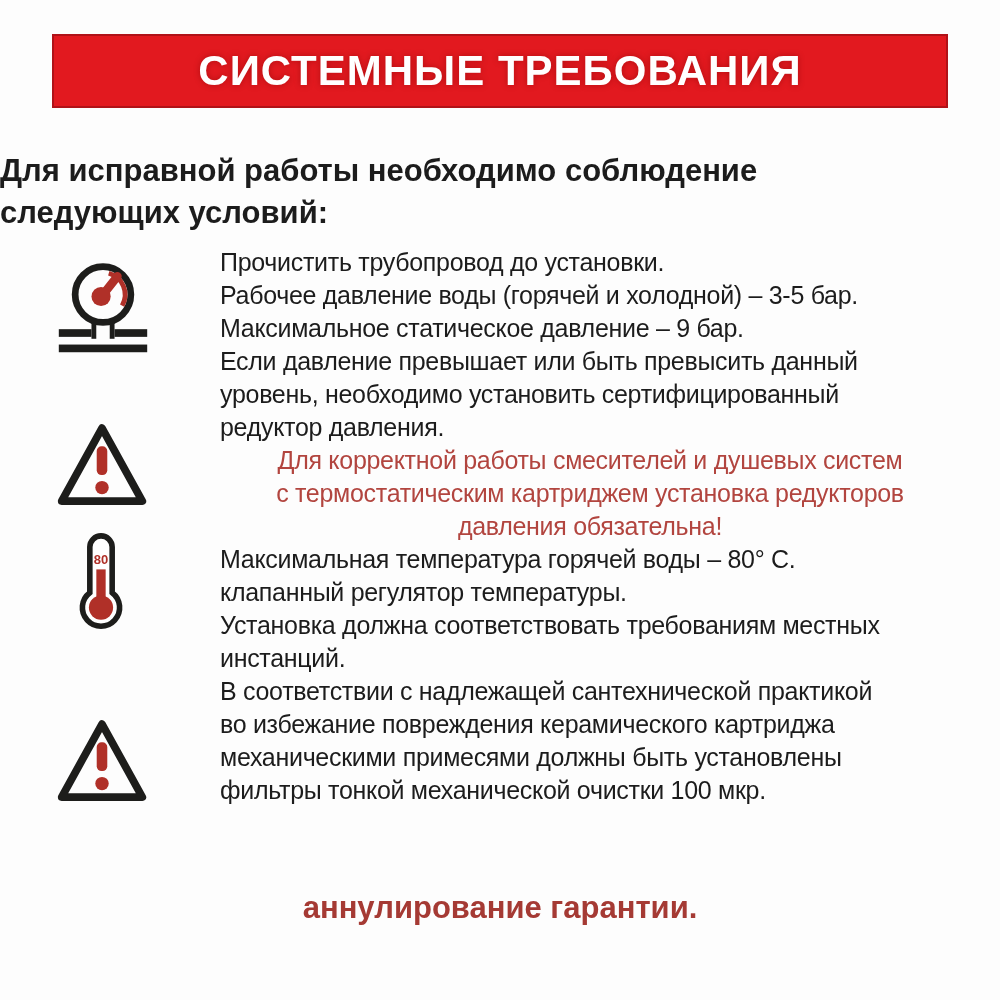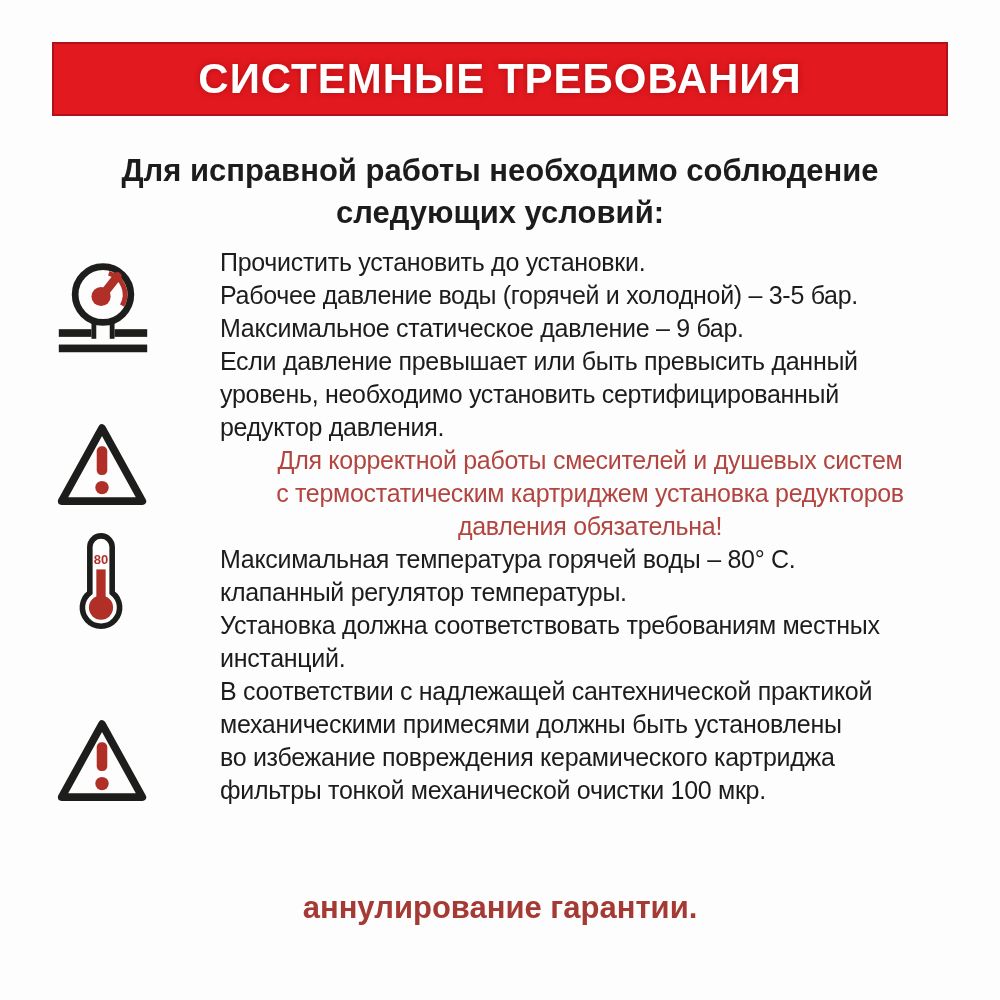--- a/index.html
+++ b/index.html
@@ -13,31 +13,31 @@
     --icon-red:#b03028;
     --page-bg:#fdfdfd;
   }
   *{margin:0;padding:0;box-sizing:border-box;}
   body{background:#ffffff;font-family:"Liberation Sans","DejaVu Sans",sans-serif;}
   .page{
     position:relative;width:1000px;height:1000px;background:var(--page-bg);
     overflow:hidden;margin:0 auto;
   }
   .banner{
-    position:absolute;left:52px;top:42px;width:896px;height:74px;
+    position:absolute;left:52px;top:34px;width:896px;height:74px;
     background:var(--banner-red);border:2px solid var(--banner-border);
     display:flex;align-items:center;justify-content:center;
   }
   .banner-title{
     color:var(--banner-text);font-weight:bold;font-size:42px;letter-spacing:1px;
     text-shadow:0 0 6px rgba(120,0,0,.45);
   }
   .intro{
     position:absolute;left:0;top:150px;width:100%;
-    text-align:center;color:var(--body-text);font-weight:bold;
+    text-align:left;color:var(--body-text);font-weight:bold;
     font-size:31px;line-height:42px;
   }
   .req-block{
     position:absolute;left:220px;top:246px;width:740px;
     color:var(--body-text);font-size:25px;line-height:33px;letter-spacing:-0.3px;
   }
   .req-line{white-space:nowrap;}
   .req-line.warning{color:var(--warning-red);text-align:center;}
   .icon{position:absolute;}
   .icon-gauge{left:56px;top:260px;width:94px;height:98px;}
@@ -103,36 +103,36 @@
 
   <div class="icon icon-triangle-2">
     <svg viewBox="0 0 100 95" xmlns="http://www.w3.org/2000/svg">
       <path class="stroke-black" d="M50 8 L92 84 L8 84 Z" stroke-width="8" stroke-linejoin="round"></path>
       <rect class="fill-red" x="44.5" y="27" width="11" height="30" rx="5"></rect>
       <circle class="fill-red" cx="50" cy="70" r="7"></circle>
     </svg>
   </div>
 
   <div class="req-block">
-    <div class="req-line">Прочистить установить до установки.</div>
+    <div class="req-line">Прочистить трубопровод до установки.</div>
     <div class="req-line">Рабочее давление воды (горячей и холодной) – 3-5 бар.</div>
     <div class="req-line">Максимальное статическое давление – 9 бар.</div>
     <div class="req-line">Если давление превышает или быть превысить данный</div>
     <div class="req-line">уровень, необходимо установить сертифицированный</div>
     <div class="req-line">редуктор давления.</div>
     <div class="req-line warning">Для корректной работы смесителей и душевых систем</div>
     <div class="req-line warning">с термостатическим картриджем установка редукторов</div>
     <div class="req-line warning">давления обязательна!</div>
     <div class="req-line">Максимальная температура горячей воды – 80° С.</div>
     <div class="req-line">клапанный регулятор температуры.</div>
     <div class="req-line">Установка должна соответствовать требованиям местных</div>
     <div class="req-line">инстанций.</div>
     <div class="req-line">В соответствии с надлежащей сантехнической практикой</div>
+    <div class="req-line">во избежание повреждения керамического картриджа</div>
     <div class="req-line">механическими примесями должны быть установлены</div>
-    <div class="req-line">во избежание повреждения керамического картриджа</div>
     <div class="req-line">фильтры тонкой механической очистки 100 мкр.</div>
   </div>
 
   <div class="footer">
     <div>аннулирование гарантии.</div>
   </div>
 
 </div>
 
 </body></html>

